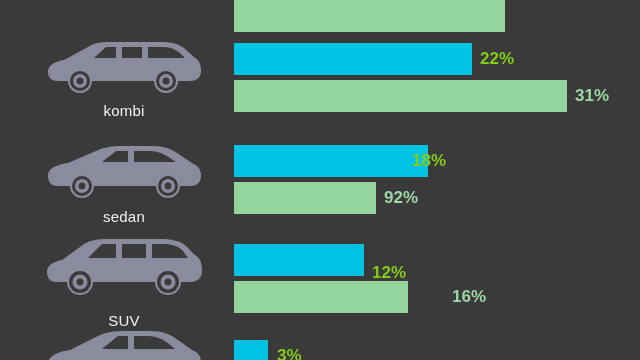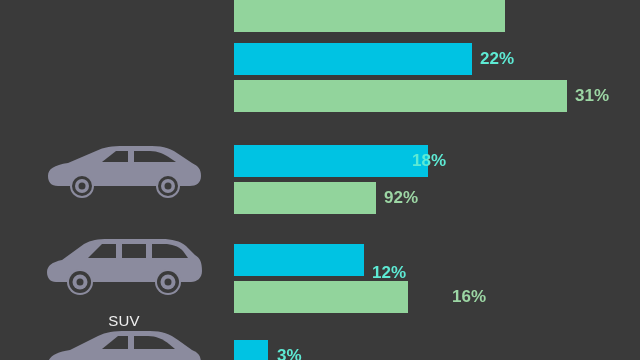--- a/index.html
+++ b/index.html
@@ -28,38 +28,55 @@
   .bar.cyan{background:#00c3e3;}
   .bar.green{background:#92d49c;}
 
   .val{
     position:absolute;
     font-size:17px;
     font-weight:bold;
     line-height:32px;
     white-space:nowrap;
   }
-  .val.cyan{color:#5eead4;}
+  .val.cyan{color:#84cc16;}
   .val.green{color:#9cd6a4;}
 </style>
 </head>
 <body>
 
 <div id="stage">
 
   <div class="row" style="top:-98px;height:140px;">
     <div class="icon-wrap" style="top:0;">
 
       <div class="cat-label" style="margin-top:6px;">hatchback</div>
     </div>
     <div class="bar green" style="left:234px;top:98px;width:271px;"></div>
     <div class="val green" style="left:513px;top:98px;"></div>
   </div>
 
   <div class="row" style="top:37px;height:108px;">
+    <div class="icon-wrap" style="top:2px;">
+      <svg width="160" height="62" viewBox="0 0 160 62">
+        <path fill="#8b8b9e" d="M14 42 C7 42 4 38 4 33 C4 27 9 23 20 21 L44 8 C50 4 56 3 66 3 L118 3 C128 3 134 5 140 9 L150 18 C155 21 157 25 157 32 C157 39 152 42 146 42 Z"></path>
+        <path fill="#3a3a3a" d="M50 19 L62 8 L72 8 L72 19 Z"></path>
+        <path fill="#3a3a3a" d="M78 8 L98 8 L98 19 L78 19 Z"></path>
+        <path fill="#3a3a3a" d="M104 8 L120 8 C126 8 131 10 136 14 L141 19 L104 19 Z"></path>
+        <circle cx="36" cy="42" r="12" fill="#8b8b9e"></circle>
+        <circle cx="36" cy="42" r="10" fill="#3a3a3a"></circle>
+        <circle cx="36" cy="42" r="7" fill="#8b8b9e"></circle>
+        <circle cx="36" cy="42" r="3.5" fill="#3a3a3a"></circle>
+        <circle cx="122" cy="42" r="12" fill="#8b8b9e"></circle>
+        <circle cx="122" cy="42" r="10" fill="#3a3a3a"></circle>
+        <circle cx="122" cy="42" r="7" fill="#8b8b9e"></circle>
+        <circle cx="122" cy="42" r="3.5" fill="#3a3a3a"></circle>
+      </svg>
+      <div class="cat-label" style="margin-top:1px;">kombi</div>
+    </div>
     <div class="bar cyan" style="left:234px;top:6px;width:238px;"></div>
     <div class="val cyan" style="left:480px;top:6px;">22%</div>
     <div class="bar green" style="left:234px;top:43px;width:333px;"></div>
     <div class="val green" style="left:575px;top:43px;">31%</div>
   </div>
 
   <div class="row" style="top:140px;height:105px;">
     <div class="icon-wrap" style="top:4px;">
       <svg width="160" height="62" viewBox="0 0 160 62">
         <path fill="#8b8b9e" d="M14 42 C7 42 4 38 4 32 C4 25 10 21 24 19 L52 7 C60 3 68 2 80 2 L108 2 C120 2 128 5 136 11 L148 19 C154 22 157 25 157 32 C157 39 152 42 146 42 Z"></path>
@@ -67,20 +84,21 @@
         <path fill="#3a3a3a" d="M90 7 L106 7 C114 7 120 10 126 14 L132 18 L90 18 Z"></path>
         <circle cx="38" cy="42" r="12" fill="#8b8b9e"></circle>
         <circle cx="38" cy="42" r="10" fill="#3a3a3a"></circle>
         <circle cx="38" cy="42" r="7" fill="#8b8b9e"></circle>
         <circle cx="38" cy="42" r="3.5" fill="#3a3a3a"></circle>
         <circle cx="124" cy="42" r="12" fill="#8b8b9e"></circle>
         <circle cx="124" cy="42" r="10" fill="#3a3a3a"></circle>
         <circle cx="124" cy="42" r="7" fill="#8b8b9e"></circle>
         <circle cx="124" cy="42" r="3.5" fill="#3a3a3a"></circle>
       </svg>
+      <div class="cat-label" style="margin-top:2px;">sedan</div>
     </div>
     <div class="bar cyan" style="left:234px;top:5px;width:194px;"></div>
     <div class="val cyan" style="left:412px;top:5px;">18%</div>
     <div class="bar green" style="left:234px;top:42px;width:142px;"></div>
     <div class="val green" style="left:384px;top:42px;">92%</div>
   </div>
 
   <div class="row" style="top:233px;height:105px;">
     <div class="icon-wrap" style="top:3px;">
       <svg width="160" height="68" viewBox="0 0 160 68">

